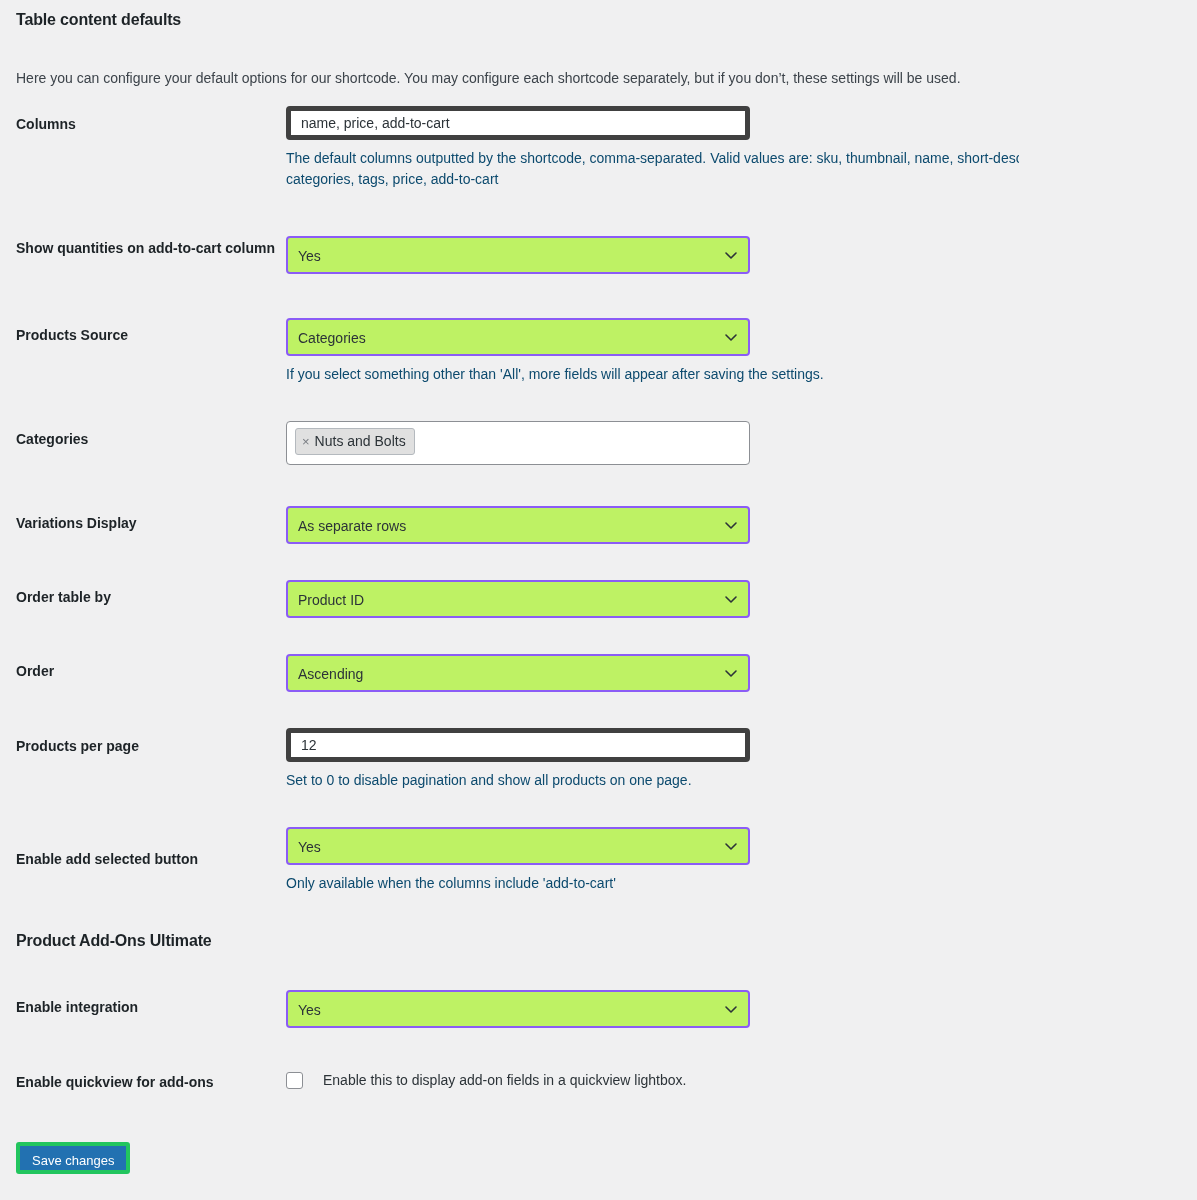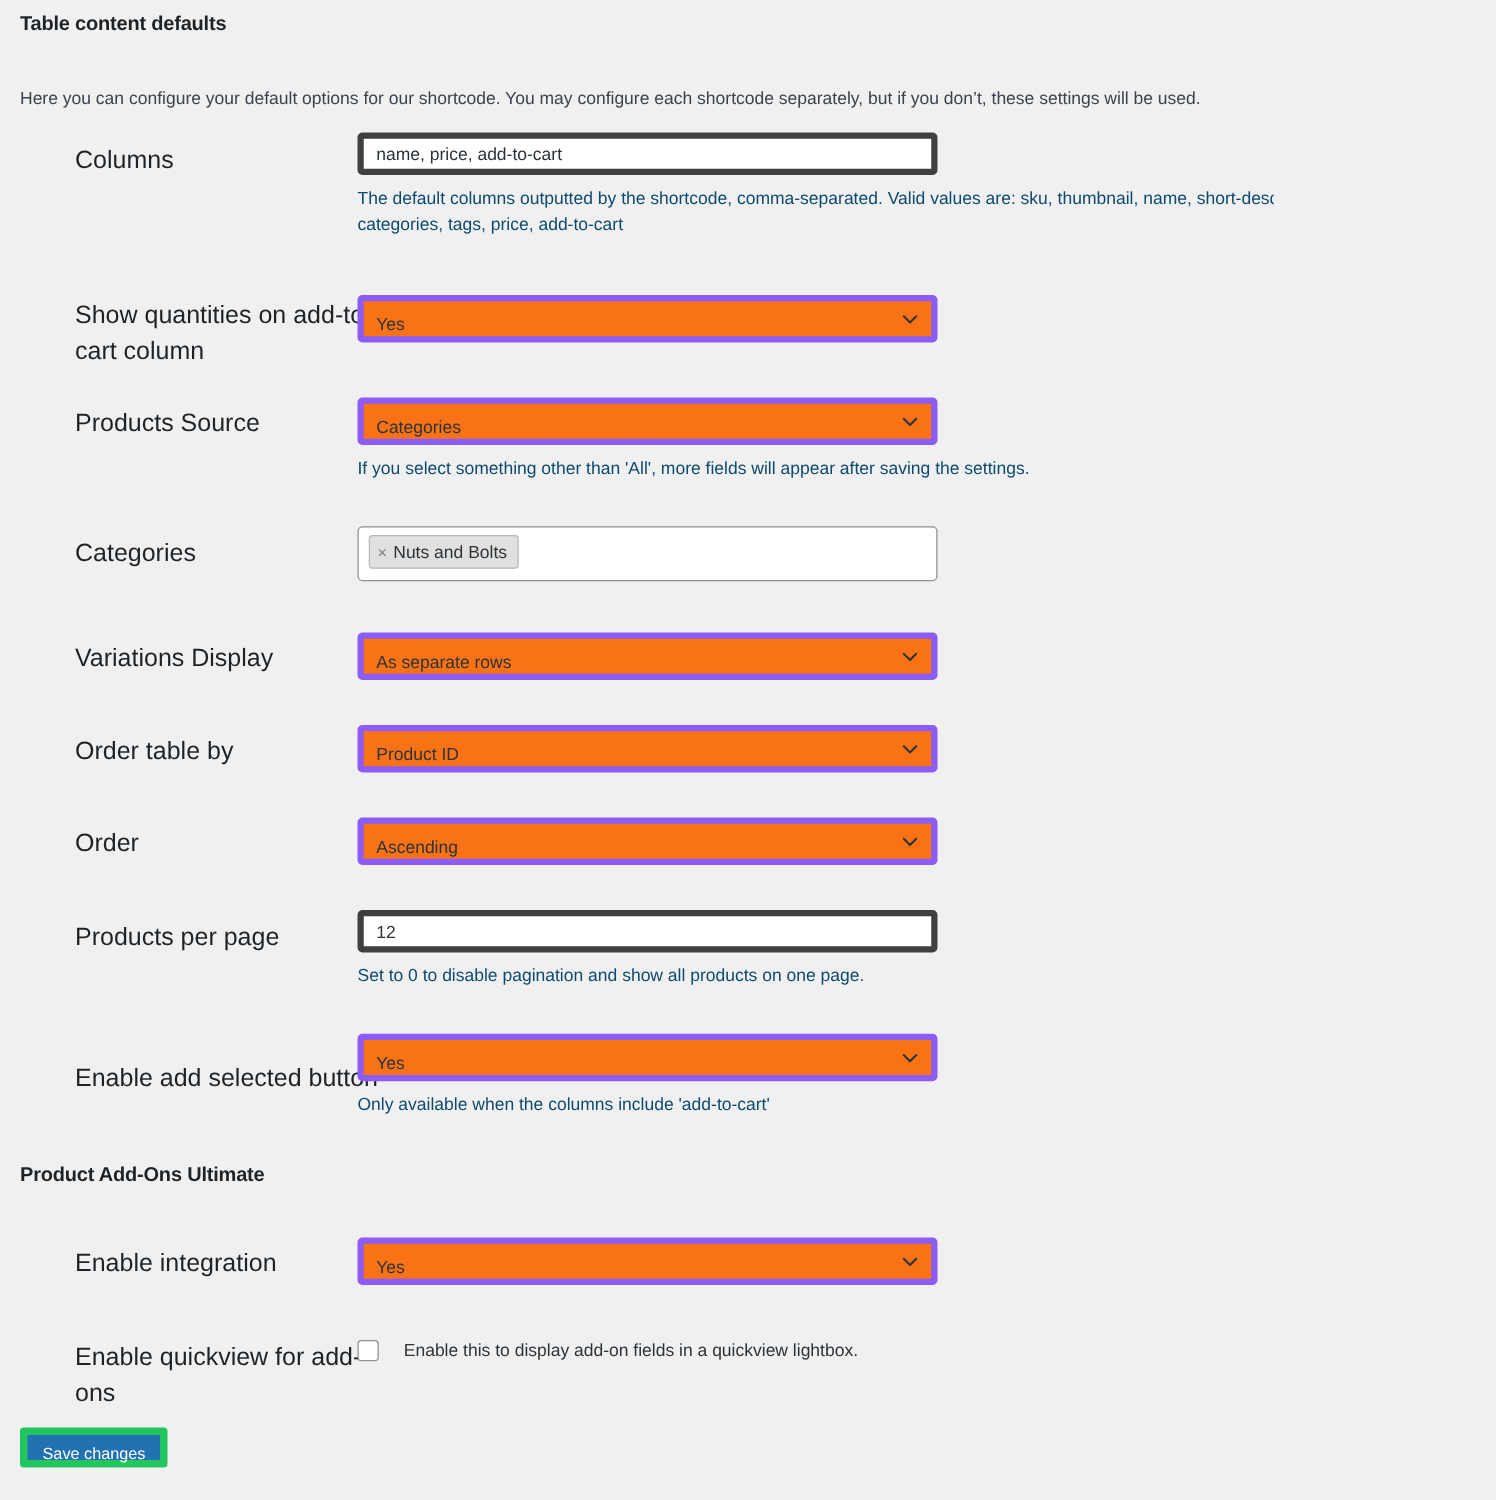--- a/index.html
+++ b/index.html
@@ -44,25 +44,24 @@
     width: 1140px;
   }
 
   
   .row { position: absolute; left: 0; width: 1197px; }
 
   .label {
     position: absolute;
     left: 16px;
     width: 260px;
-    font-size: 20px;
-    font-weight: normal;
+    font-size: 14px;
+    font-weight: bold;
     color: #1d2327;
     line-height: 1.45;
-    margin-left: 44px;
   }
 
   .field { position: absolute; left: 286px; }
 
   .control {
     width: 464px;
     height: 34px;
     background: #ffffff;
     border: 5px solid #404040;
     border-radius: 4px;
@@ -73,22 +72,22 @@
     font-family: "Liberation Sans", sans-serif;
     display: block;
   }
   input.control { height: 34px; padding: 0 10px; }
 
   
   .select {
     position: relative;
     width: 464px;
     height: 38px;
-    background: #f97316;
-    border: 5px solid #8b5cf6;
+    background: #bef264;
+    border: 2px solid #8b5cf6;
     border-radius: 4px;
     font-size: 14px;
     color: #2c3338;
     line-height: 36px;
     padding: 0 34px 0 10px;
     white-space: nowrap;
     overflow: hidden;
     cursor: pointer;
   }
   .select .chevron {
@@ -160,21 +159,21 @@
   }
   .cblabel { font-size: 14px; color: #2c3338; line-height: 1.4; }
 
   
   .save-btn {
     position: absolute;
     left: 16px;
     top: 1142px;
     background: #2271b1;
     color: #ffffff;
-    border: 6px solid #22c55e;
+    border: 4px solid #22c55e;
     border-radius: 3px;
     font-size: 13px;
     font-weight: normal;
     padding: 0 12px;
     height: 32px;
     line-height: 30px;
     cursor: pointer;
     font-family: "Liberation Sans", sans-serif;
   }
 </style>

